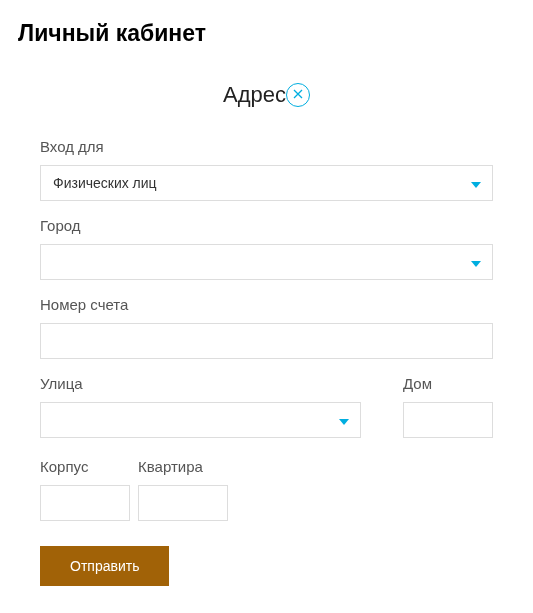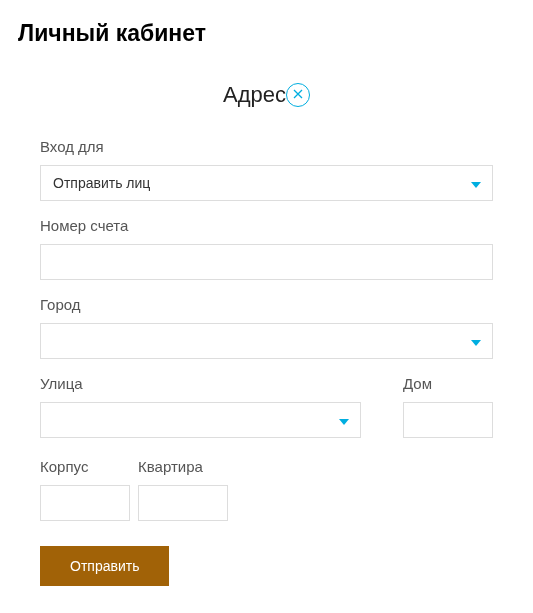--- a/index.html
+++ b/index.html
@@ -128,44 +128,44 @@
         <svg width="10" height="10" viewBox="0 0 10 10">
             <path d="M1 1 L9 9 M9 1 L1 9" stroke="#00aee0" stroke-width="1.3" fill="none"></path>
           </svg>
       </span>
     </button>
   </div>
 
   <div class="field-group">
     <label class="field-label">Вход для</label>
     <div class="select-wrapper">
-      <div class="select-input">Отправить лиц</div>
+      <div class="select-input">Физических лиц</div>
       <span class="select-caret">
         <svg class="caret-svg" viewBox="0 0 10 6">
             <path d="M0 0 L5 6 L10 0 Z" fill="#00aee0"></path>
           </svg>
       </span>
     </div>
-  </div>
-
-  <div class="field-group">
-    <label class="field-label">Номер счета</label>
-    <input type="text" class="text-input" value="" style="">
   </div>
 
   <div class="field-group">
     <label class="field-label">Город</label>
     <div class="select-wrapper">
       <div class="select-input"></div>
       <span class="select-caret">
         <svg class="caret-svg" viewBox="0 0 10 6">
             <path d="M0 0 L5 6 L10 0 Z" fill="#00aee0"></path>
           </svg>
       </span>
     </div>
+  </div>
+
+  <div class="field-group">
+    <label class="field-label">Номер счета</label>
+    <input type="text" class="text-input" value="" style="">
   </div>
 
   <div class="row">
     <div class="col-street">
       <label class="field-label">Улица</label>
       <div class="select-wrapper">
         <div class="select-input"></div>
         <span class="select-caret">
           <svg class="caret-svg" viewBox="0 0 10 6">
               <path d="M0 0 L5 6 L10 0 Z" fill="#00aee0"></path>

